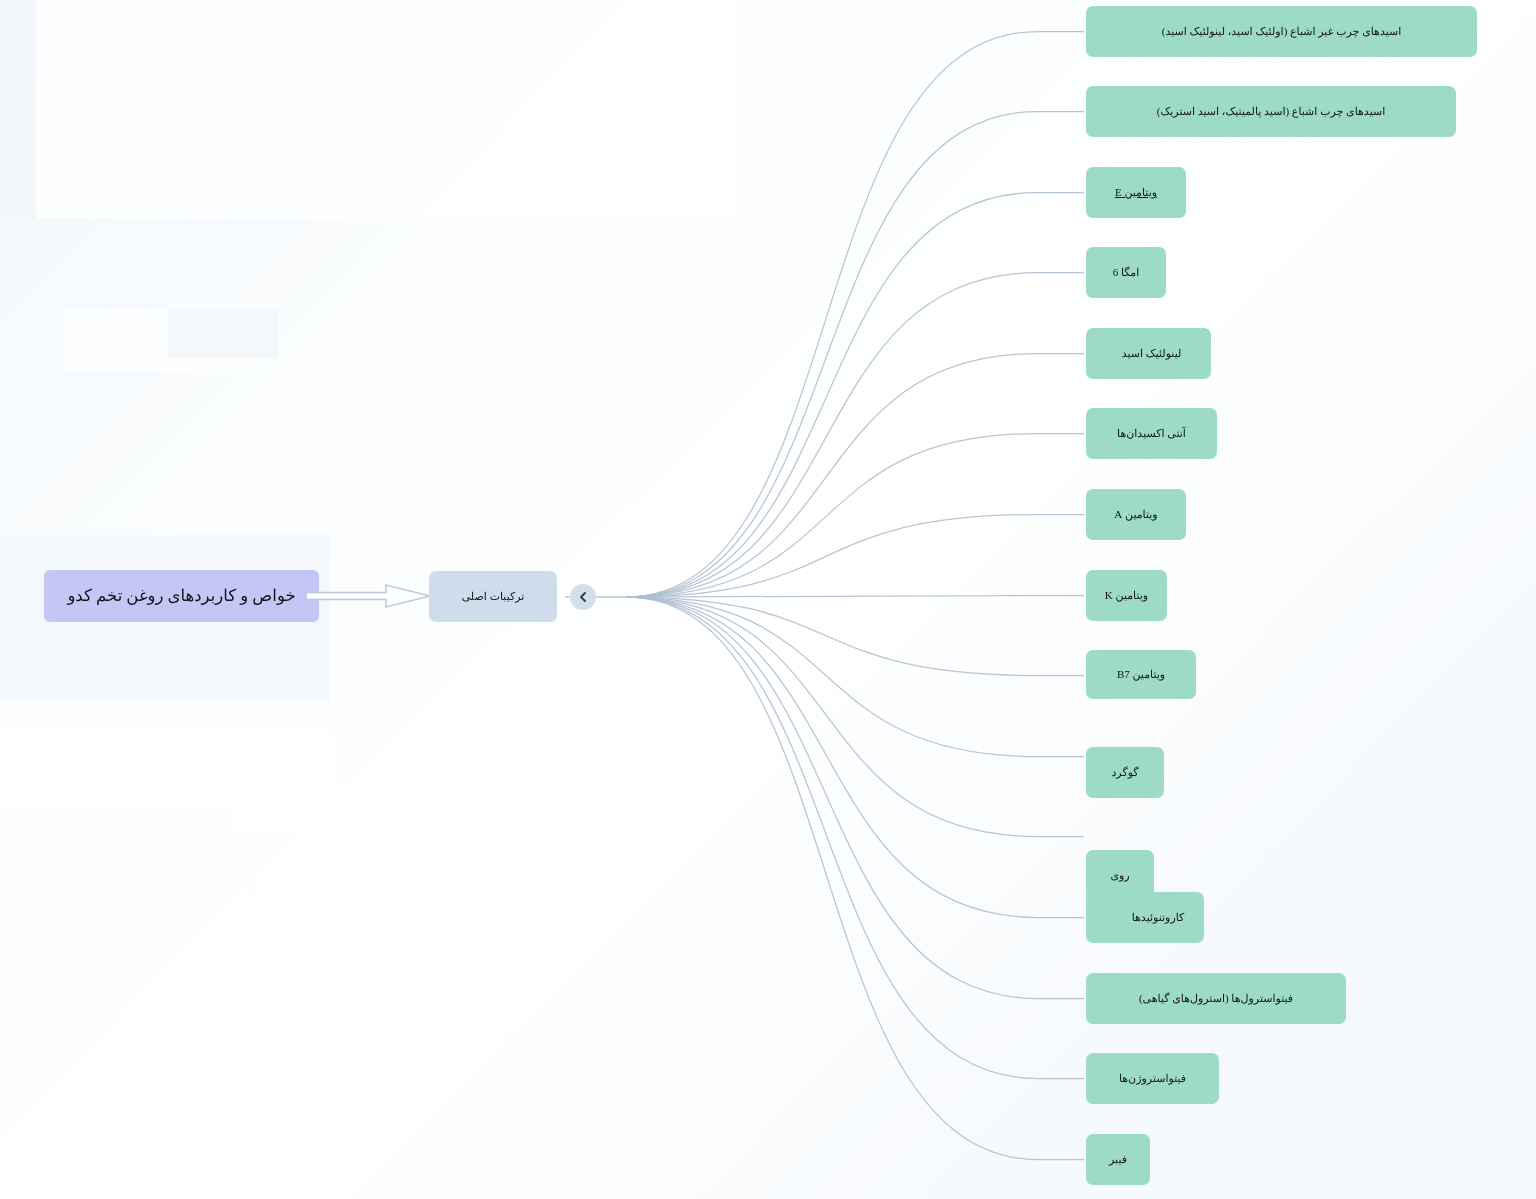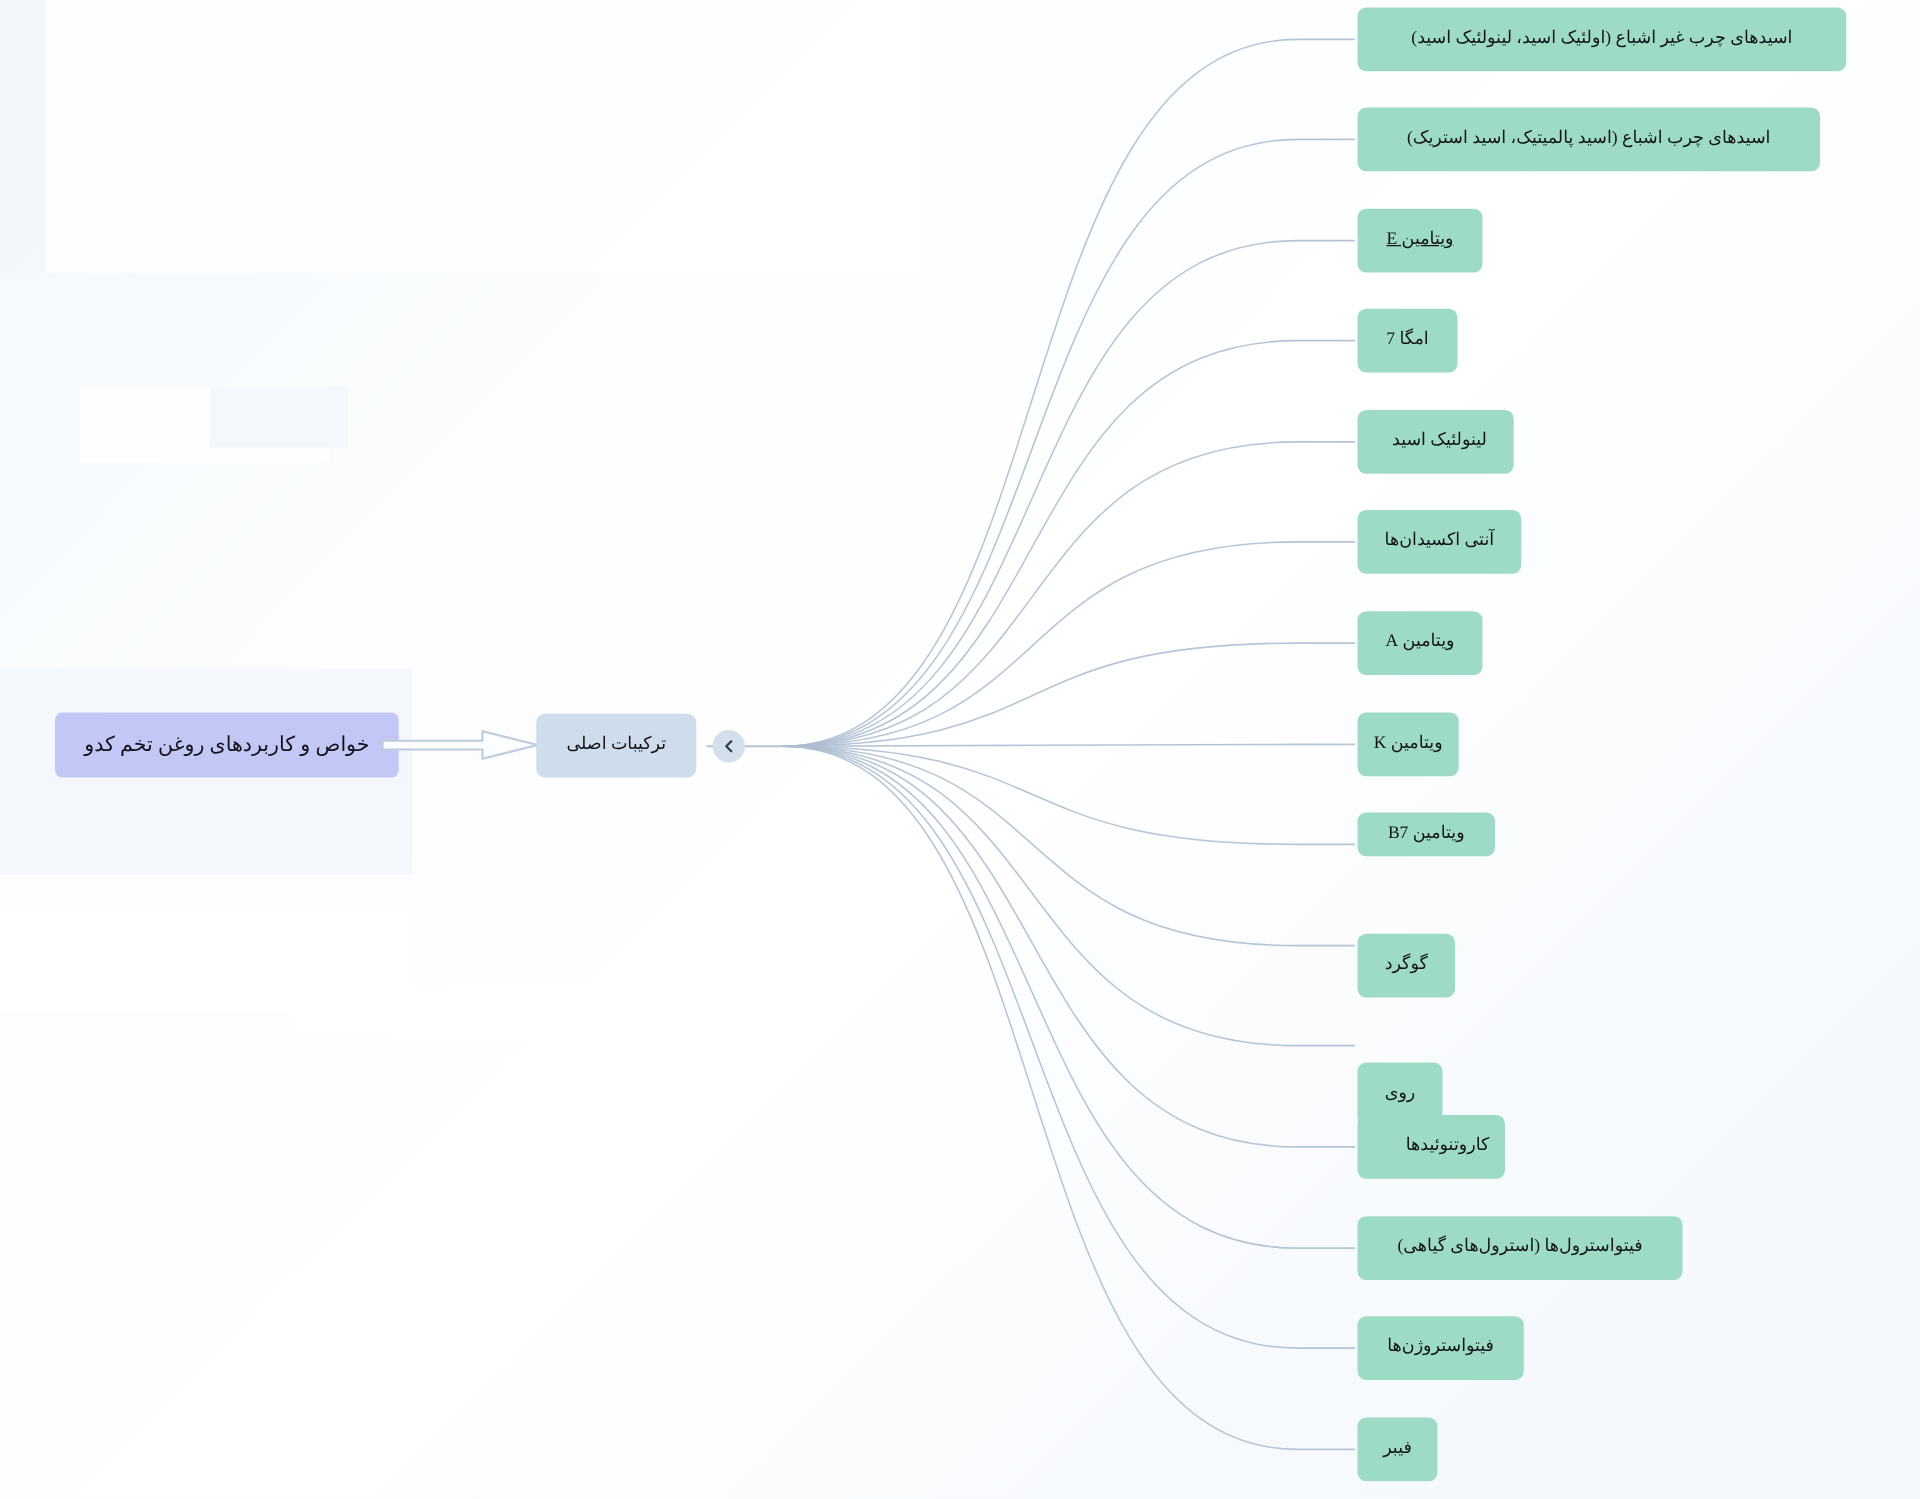--- a/index.html
+++ b/index.html
@@ -45,21 +45,21 @@
 
   
   .node {
     position: absolute;
     box-sizing: border-box;
     display: flex;
     align-items: center;
     justify-content: center;
     border-radius: 7px;
     color: #111418;
-    font-size: 14px;
+    font-size: 11px;
     line-height: 1.35;
     text-align: center;
     padding: 0 14px;
     white-space: nowrap;
     direction: rtl;
     unicode-bidi: isolate;
   }
   .node.root {
     background: #c3c7f6;
     border-radius: 6px;
@@ -146,26 +146,26 @@
   <button id="collapse-toggle" aria-label="collapse" style="left: 570px; top: 584px;">
     <svg width="14" height="14" viewBox="0 0 14 14" aria-hidden="true">
       <polyline points="9,3 5,7 9,11" fill="none" stroke="#2c3e52" stroke-width="1.9" stroke-linecap="round" stroke-linejoin="round"></polyline>
     </svg>
   </button>
 
   <div id="leaf-layer">
       <div class="node leaf" style="left: 1086px; top: 6px; width: 391px; height: 51px;">اسیدهای چرب غیر اشباع (اولئیک اسید، لینولئیک اسید)</div>
       <div class="node leaf" style="left: 1086px; top: 86px; width: 370px; height: 51px;">اسیدهای چرب اشباع (اسید پالمیتیک، اسید استریک)</div>
       <div class="node leaf" style="left: 1086px; top: 167px; width: 100px; height: 51px; text-decoration: underline;">ویتامین E</div>
-      <div class="node leaf" style="left: 1086px; top: 247px; width: 80px; height: 51px;">امگا 7</div>
+      <div class="node leaf" style="left: 1086px; top: 247px; width: 80px; height: 51px;">امگا 6</div>
       <div class="node leaf" style="left: 1086px; top: 328px; width: 125px; height: 51px; padding-left: 20px;">لینولئیک اسید</div>
       <div class="node leaf" style="left: 1086px; top: 408px; width: 131px; height: 51px;">آنتی اکسیدان‌ها</div>
       <div class="node leaf" style="left: 1086px; top: 489px; width: 100px; height: 51px;">ویتامین A</div>
       <div class="node leaf" style="left: 1086px; top: 570px; width: 81px; height: 51px;">ویتامین K</div>
-      <div class="node leaf" style="left: 1086px; top: 650px; width: 110px; height: 35px;">ویتامین B7</div>
+      <div class="node leaf" style="left: 1086px; top: 650px; width: 110px; height: 49px;">ویتامین B7</div>
       <div class="node leaf" style="left: 1086px; top: 731px; width: 78px; height: 51px; margin-top: 16px;">گوگرد</div>
       <div class="node leaf" style="left: 1086px; top: 850px; width: 68px; height: 51px;">روی</div>
       <div class="node leaf" style="left: 1086px; top: 892px; width: 118px; height: 51px; padding-left: 40px;">کاروتنوئیدها</div>
       <div class="node leaf" style="left: 1086px; top: 973px; width: 260px; height: 51px;">فیتواسترول‌ها (استرول‌های گیاهی)</div>
       <div class="node leaf" style="left: 1086px; top: 1053px; width: 133px; height: 51px;">فیتواستروژن‌ها</div>
       <div class="node leaf" style="left: 1086px; top: 1134px; width: 64px; height: 51px;">فیبر</div>
     </div>
 
 </div>
 

